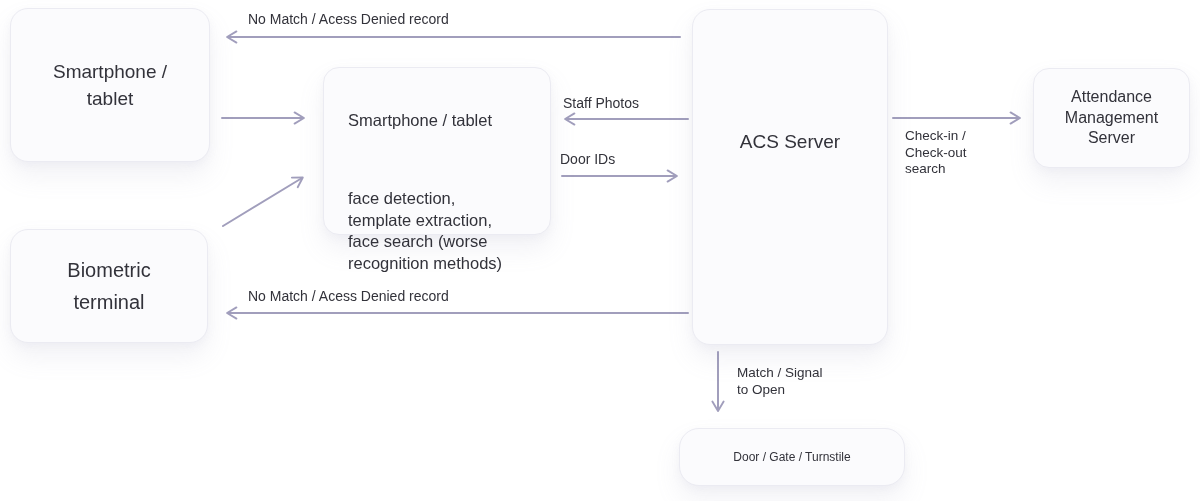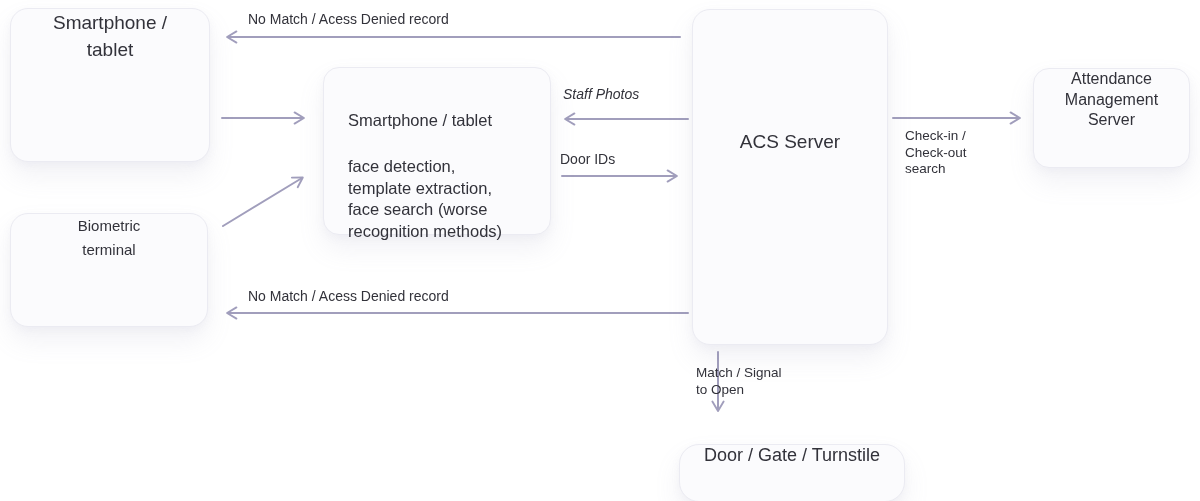--- a/index.html
+++ b/index.html
@@ -17,60 +17,60 @@
     width:1200px;height:501px;
     background:var(--color-background);
     overflow:hidden;
   }
   .node{
     position:absolute;
     background:var(--color-box-fill);
     border:1px solid var(--color-box-border);
     border-radius:18px;
     box-shadow:0 14px 26px rgba(150,150,180,.12),0 3px 8px rgba(150,150,180,.07);
-    display:flex;align-items:flex-start;justify-content:center;
+    display:flex;align-items:center;justify-content:center;
     text-align:center;
     color:var(--color-text);
     white-space:pre-line;
   }
   .node-label{white-space:pre-line;}
   .node-smartphone{left:10px;top:8px;width:200px;height:154px;font-size:19px;line-height:27px;}
-  .node-biometric{left:10px;top:213px;width:198px;height:114px;font-size:15px;line-height:24px;}
+  .node-biometric{left:10px;top:229px;width:198px;height:114px;font-size:20px;line-height:32px;}
   .node-face{
     left:323px;top:67px;width:228px;height:168px;
     display:block;text-align:left;padding:22px 24px;border-radius:16px;
     font-size:16.5px;
   }
   .node-face .node-title{line-height:22px;}
-  .node-face .node-body{margin-top:6px;line-height:21.5px;white-space:pre-line;}
+  .node-face .node-body{margin-top:38px;line-height:21.5px;white-space:pre-line;}
   .node-acs{
     left:692px;top:9px;width:196px;height:336px;
     align-items:flex-start;padding-top:118px;
     font-size:19px;line-height:27px;
   }
   .node-attendance{left:1033px;top:68px;width:157px;height:100px;font-size:16px;line-height:20.5px;border-radius:16px;}
-  .node-door{left:679px;top:428px;width:226px;height:58px;font-size:18px;border-radius:20px;margin-top:16px;}
+  .node-door{left:679px;top:428px;width:226px;height:58px;font-size:12px;border-radius:20px;}
 
   .connectors{position:absolute;left:0;top:0;width:1200px;height:501px;}
   .arrow{stroke:var(--color-arrow);stroke-width:2;fill:none;stroke-linecap:round;}
   .arrowhead-path{stroke:var(--color-arrow);stroke-width:2;fill:none;stroke-linecap:round;stroke-linejoin:round;}
 
   .edge-label{
     position:absolute;
     color:var(--color-text);
     font-size:14px;line-height:17px;
     white-space:pre-line;
   }
   .edge-label.center{text-align:left;}
   .edge-label.small{font-size:13.5px;line-height:16.5px;}
   .label-no-match-top{left:248px;top:11px;width:400px;}
-  .label-staff-photos{left:563px;top:86px;width:120px;font-style:italic;}
+  .label-staff-photos{left:563px;top:95px;width:120px;}
   .label-staff-ids{left:560px;top:151px;width:118px;}
   .label-check-in{left:905px;top:128px;width:110px;}
-  .label-match-signal{left:696px;top:365px;width:110px;text-align:left;line-height:17px;}
+  .label-match-signal{left:737px;top:365px;width:110px;text-align:left;line-height:17px;}
   .label-no-match-bottom{left:248px;top:288px;width:400px;}
 </style>
 </head>
 <body>
 
 <div class="canvas">
 
   <svg class="connectors" width="1200" height="501" viewBox="0 0 1200 501" xmlns="http://www.w3.org/2000/svg">
     <defs>
       <marker id="head" viewBox="0 0 16 16" refX="13" refY="8" markerWidth="15" markerHeight="15" markerUnits="userSpaceOnUse" orient="auto">

